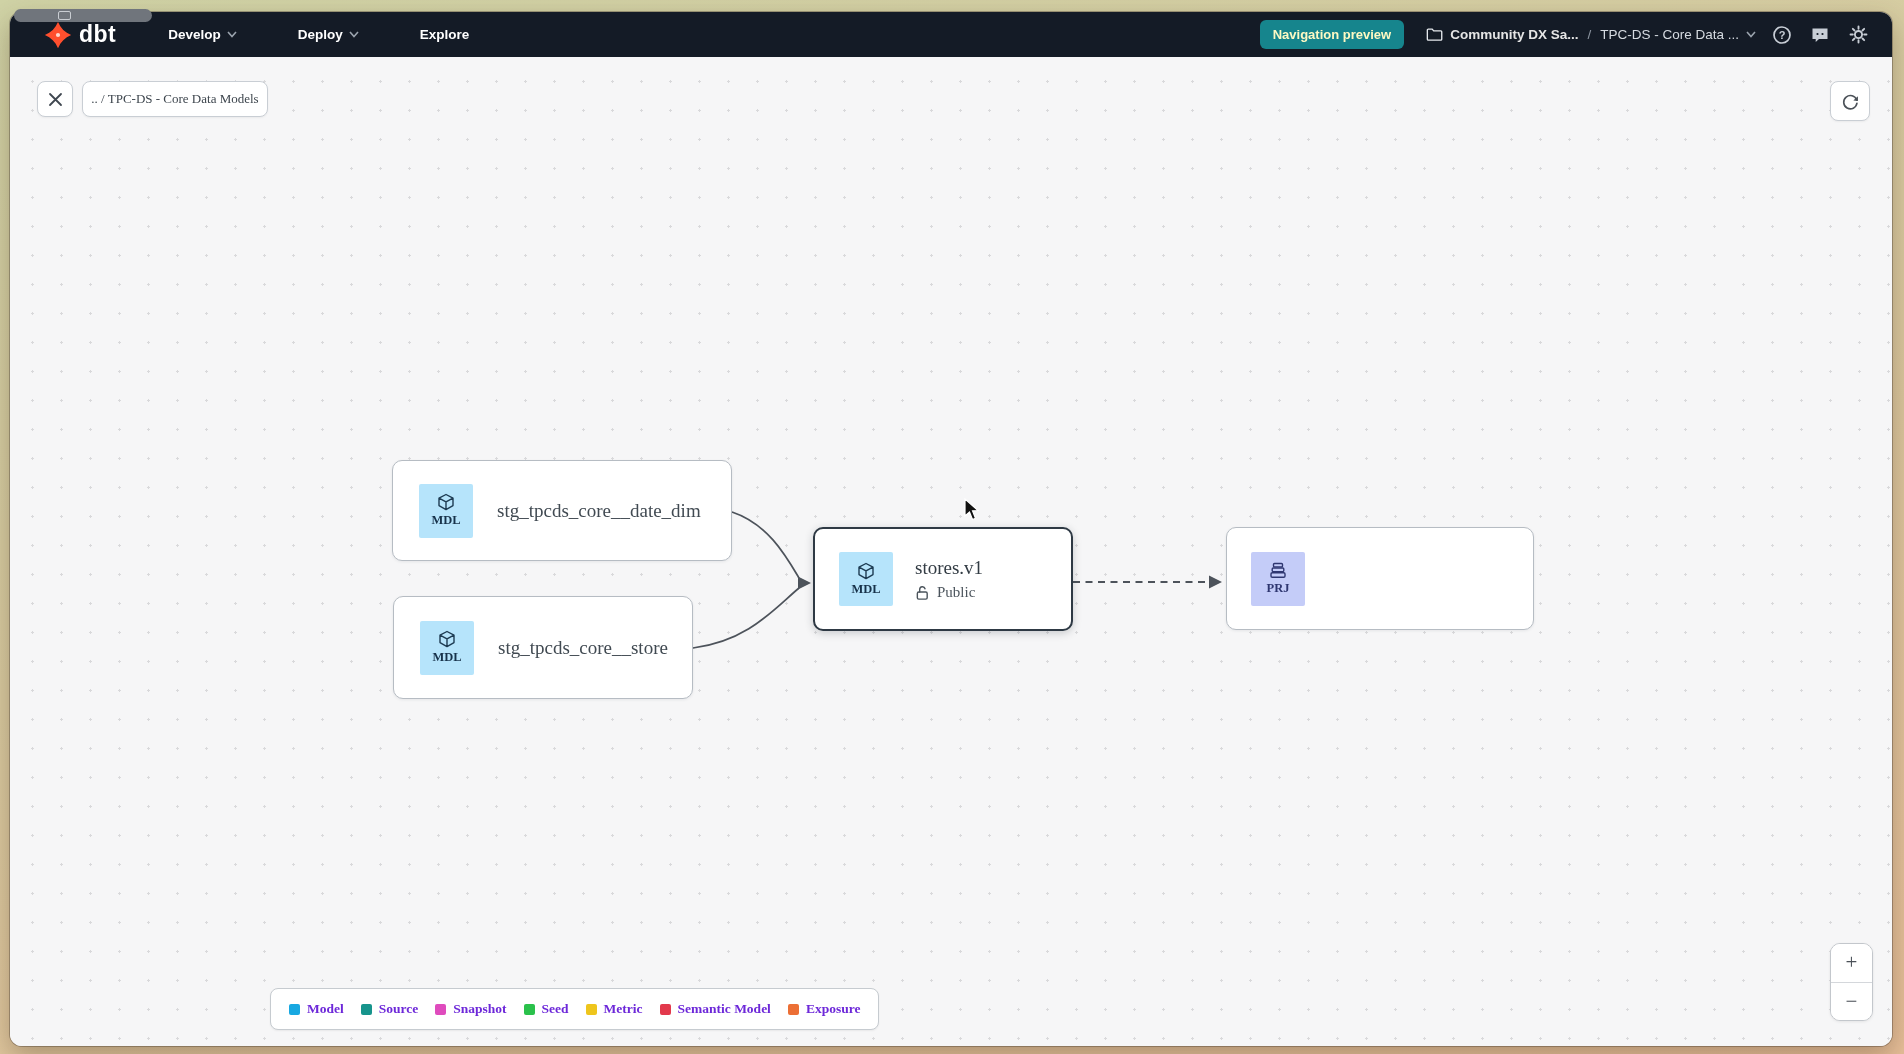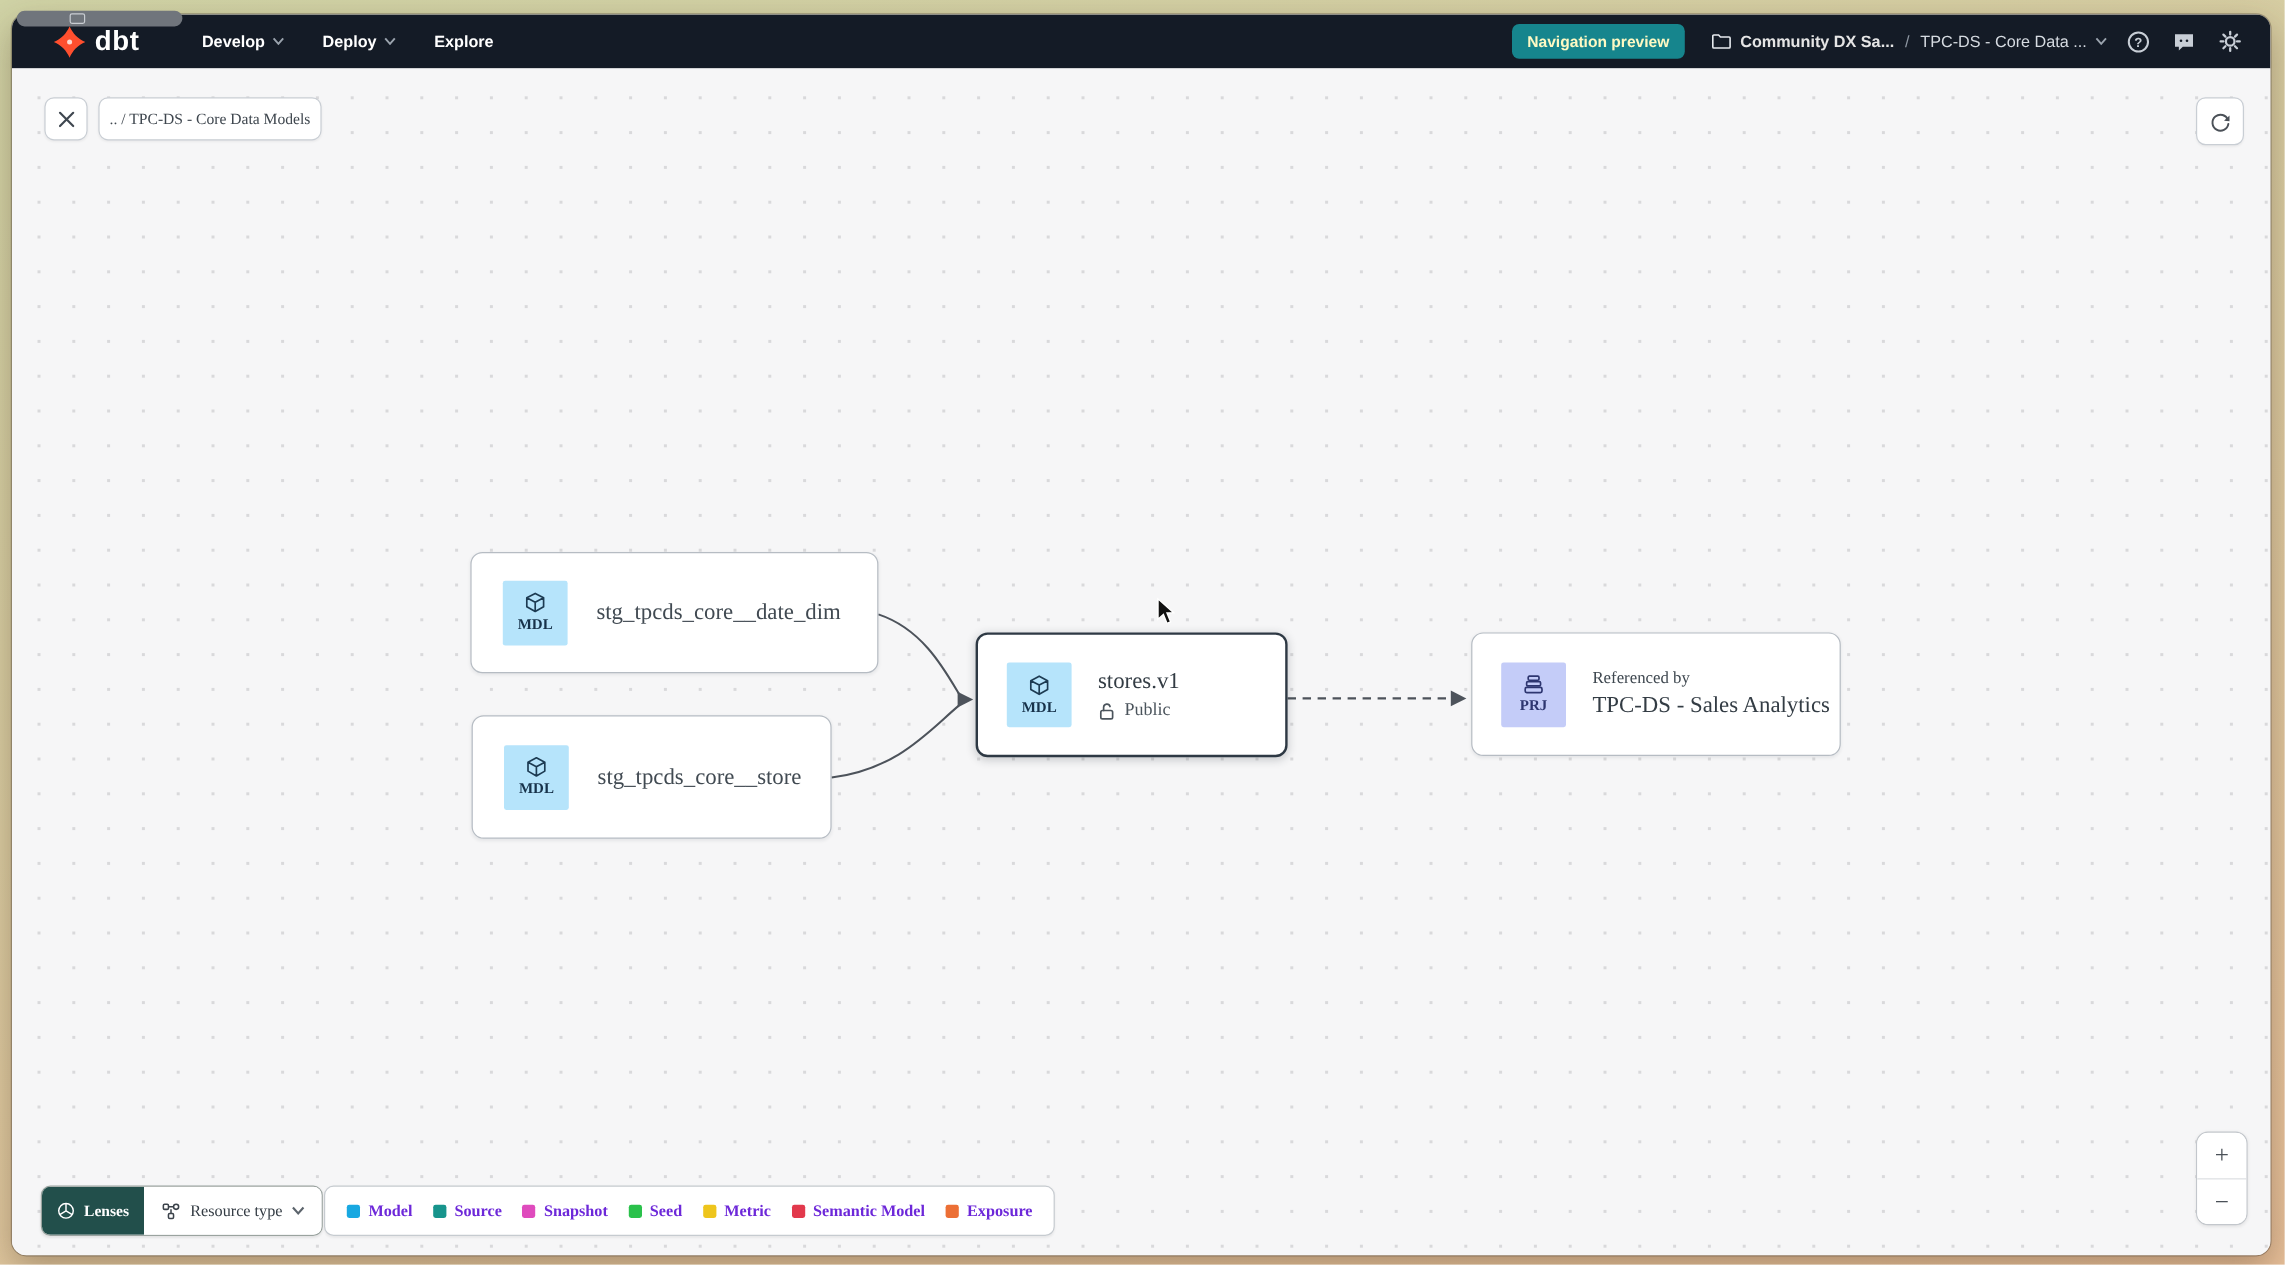--- a/index.html
+++ b/index.html
@@ -8,21 +8,21 @@
              background:linear-gradient(165deg,#d0d3a6 0%,#d9cba1 45%,#e7bf99 100%); }
   .window { position:absolute; left:10px; top:12px; width:1882px; height:1034px;
             border-radius:12px; overflow:hidden; background:#f6f6f7;
             box-shadow:0 0 0 1px rgba(60,50,40,.35), 0 10px 28px rgba(70,45,25,.35); }
 
   
   .navbar { position:absolute; left:0; top:0; width:100%; height:45px; background:#141b26;
             display:flex; align-items:center; padding:0 22px 0 34px; }
   .brand { display:flex; align-items:center; gap:7px; }
   .brand-name { color:#fff; font-size:23px; font-weight:bold; letter-spacing:.5px; }
-  .nav-menus { display:flex; align-items:center; gap:32px; margin-left:52px; }
+  .nav-menus { display:flex; align-items:center; gap:61px; margin-left:52px; }
   .nav-item { color:#fff; font-size:13.5px; font-weight:bold; display:flex; align-items:center; gap:6px; cursor:pointer; }
   .nav-right { margin-left:auto; display:flex; align-items:center; gap:14px; }
   .preview-badge { background:#16858d; color:#fef9c3; font-size:13px; font-weight:bold;
                    padding:7px 13px; border-radius:6px;text-align:right; }
   .crumbs { display:flex; align-items:center; gap:9px; margin-left:8px; }
   .crumb-account { color:#e5e5e5; font-size:13.5px; font-weight:bold; display:flex; align-items:center; gap:7px; }
   .crumb-sep { color:#8f98a3; font-size:13.5px; }
   .crumb-project { color:#d6dbe1; font-size:13.5px; display:flex; align-items:center; gap:7px; }
   .nav-iconbtn { width:24px; height:24px; display:flex; align-items:center; justify-content:center; cursor:pointer; }
 
@@ -227,51 +227,22 @@
         <div class="badge badge-prj">
           <svg width="20" height="19" viewBox="0 0 20 19">
             <g fill="none" stroke="#2e3670" stroke-width="1.4" stroke-linejoin="round">
               <rect x="5.5" y="2.5" width="9" height="3.4" rx="1"></rect>
               <rect x="4.2" y="7" width="11.6" height="3.6" rx="1"></rect>
               <rect x="3" y="11.8" width="14" height="4.4" rx="1.3"></rect>
             </g>
           </svg>
           <span class="badge-label">PRJ</span>
         </div>
-        <div>
-          <div class="node-kicker">Referenced by</div>
-          <div class="node-title">TPC-DS - Sales Analytics</div>
-        </div>
-      </div>
-
-      <div class="seg">
-        <div class="seg-lenses">
-          <svg width="16" height="16" viewBox="0 0 20 20">
-            <g stroke="#fff" stroke-width="1.5" fill="none">
-              <circle cx="10" cy="10" r="7.6"></circle>
-              <path d="M10,2.4 L10,10 M10,10 L3.5,13.9 M10,10 L16.5,13.9"></path>
-            </g>
-          </svg>
-          <span>Lenses</span>
-        </div>
-        <div class="seg-resource">
-          <svg width="17" height="17" viewBox="0 0 20 20">
-            <g fill="none" stroke="#3c434b" stroke-width="1.5">
-              <rect x="2.5" y="3" width="5" height="5" rx="1.2"></rect>
-              <rect x="12.5" y="3" width="5" height="5" rx="2.5"></rect>
-              <rect x="7.5" y="12" width="5" height="5" rx="1.2"></rect>
-              <path d="M7.5,5.5 H12.5 M10,8 V12"></path>
-            </g>
-          </svg>
-          <span>Resource type</span>
-          <svg width="11" height="8" viewBox="0 0 10 7">
-              <polyline points="1,1 5,5.5 9,1" fill="none" stroke="#5c646c" stroke-width="1.6"></polyline>
-            </svg>
-        </div>
-      </div>
+      </div>
+
 
       <div class="legend">
         <span class="legend-item">
             <span class="swatch" style="background-color: rgb(24, 168, 225);"></span>
             <span>Model</span>
           </span>
         <span class="legend-item">
             <span class="swatch" style="background-color: rgb(23, 148, 140);"></span>
             <span>Source</span>
           </span>

